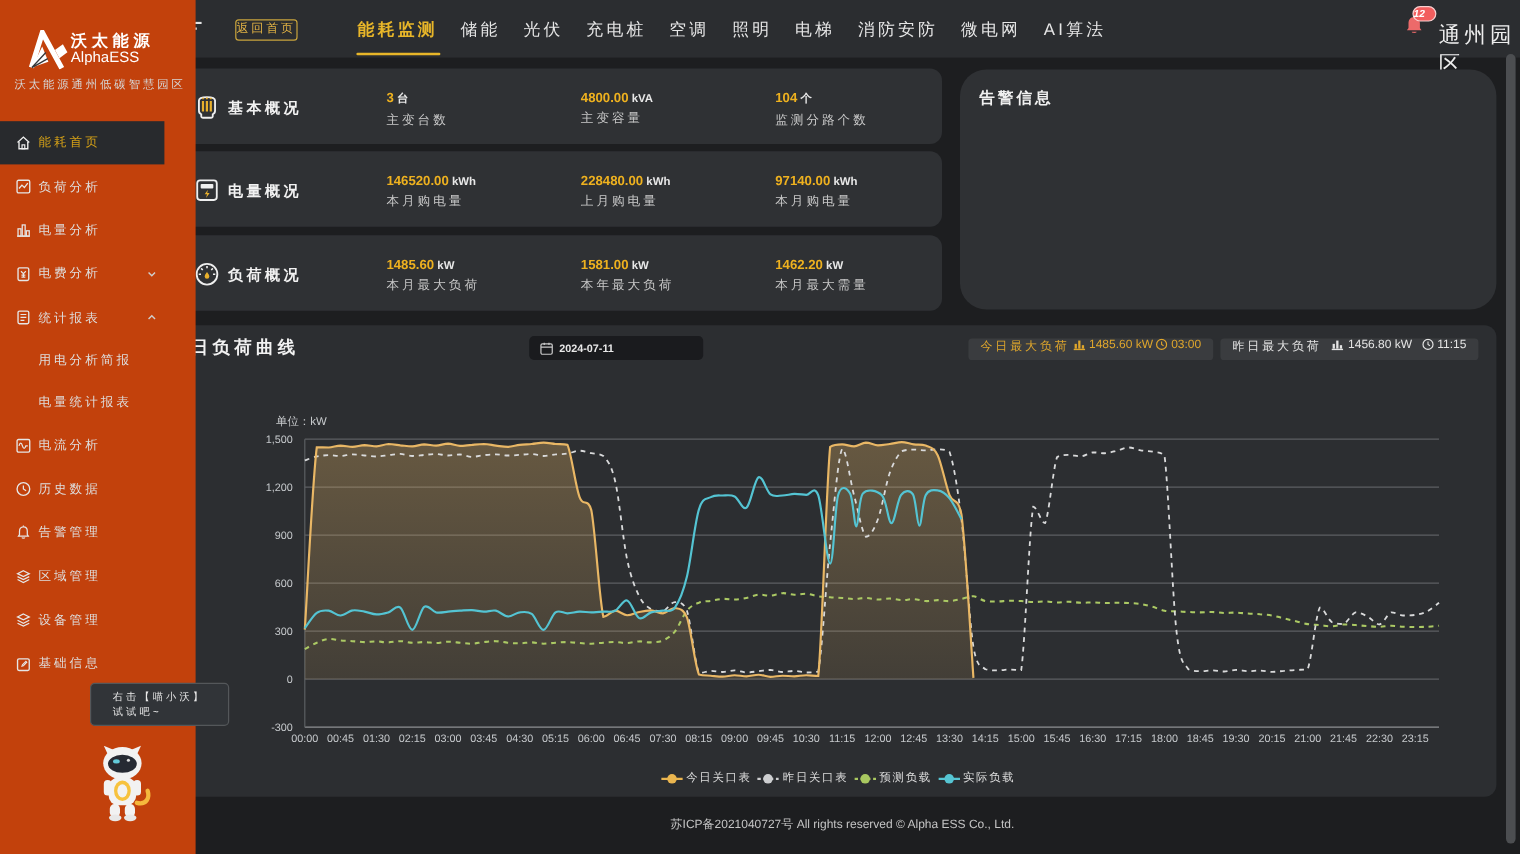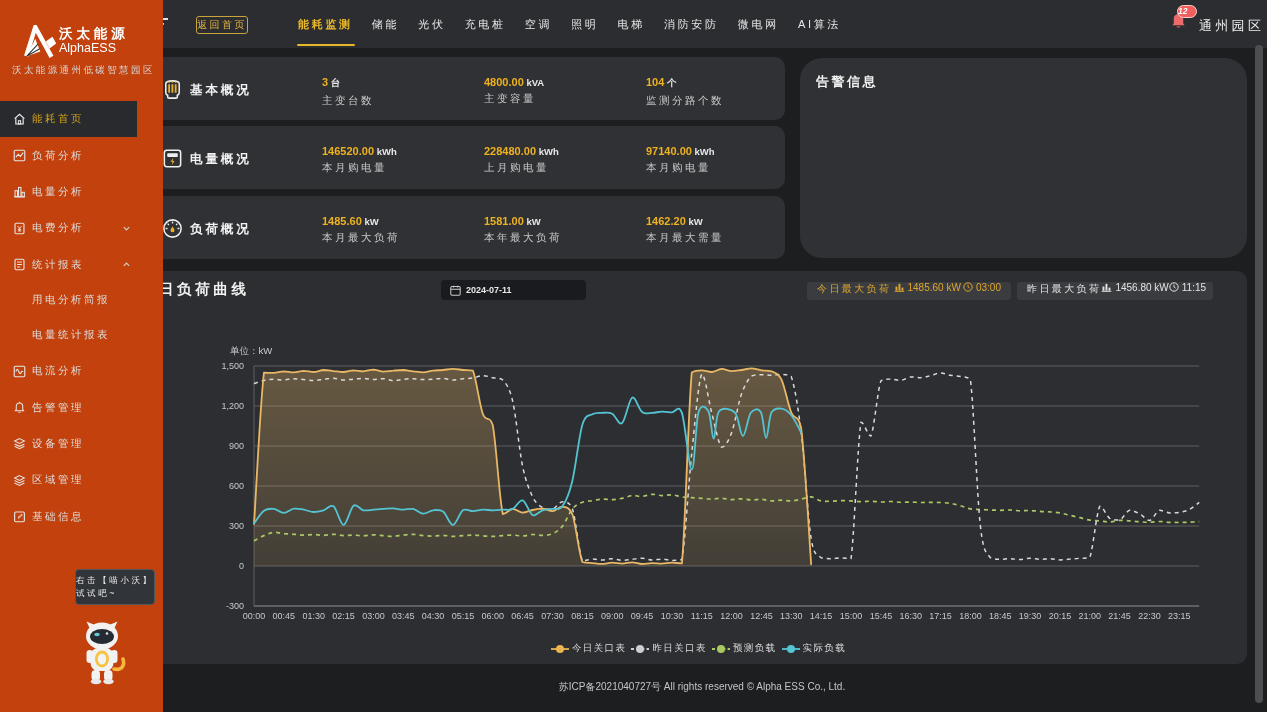--- a/index.html
+++ b/index.html
@@ -4,21 +4,21 @@
 * { margin:0; padding:0; box-sizing:border-box; }
 body { width:1267px; height:712px; background:#1d1e20; font-family:"Liberation Sans",sans-serif; overflow:hidden; position:relative; }
 #sidebar { position:absolute; left:0; top:0; width:163px; height:712px; background:#c2410c; z-index:5; }
 #topbar { position:absolute; left:137px; top:0; width:1130px; height:48px; background:#2b2d30; }
 .mi { height:36.4px; display:flex; align-items:center; padding-left:13px; font-size:10.5px; letter-spacing:2.5px; }
 .mi svg { margin-right:6px; flex:none; }
 .mi.sub { height:35px; padding-left:32px; font-size:10.5px; }
 .mi.active { background:#282a2d; }
 .chev { margin-left:auto; margin-right:17px; }
 #menu { position:absolute; top:101px; left:0; width:137px; }
-.nav-item { display:inline-block; font-size:11px; letter-spacing:2.7px; color:#e6e6e6; margin-right:19px; position:relative; line-height:48px; vertical-align:top; white-space:nowrap; }
+.nav-item { display:inline-block; font-size:14px; letter-spacing:2.7px; color:#e6e6e6; margin-right:19px; position:relative; line-height:48px; vertical-align:top; white-space:nowrap; }
 .active-nav { color:#e8b629; font-weight:bold; }
 .underline { position:absolute; left:-1px; right:-2px; bottom:2px; height:2.5px; background:#e8b629; border-radius:1px; }
 .scard { position:absolute; left:150px; width:635px; height:63px; background:#2f3134; border-radius:10px; }
 .cico { position:absolute; left:11px; top:21px; }
 .ctitle { position:absolute; left:40px; top:25px; font-size:12.5px; font-weight:bold; color:#f2f2f2; letter-spacing:2.9px; }
 .ccol { position:absolute; top:19px; }
 .cval { font-size:11px; font-weight:bold; color:#eeb11f; }
 .cunit { font-size:9.5px; color:#e8e8e8; }
 .clab { font-size:10.5px; color:#c9c9c9; margin-top:4px; letter-spacing:2.5px; }
 #alarmcard { position:absolute; left:800px; top:58px; width:447px; height:200px; background:#2f3134; border-radius:22px; }
@@ -28,28 +28,28 @@
 #legend { position:absolute; left:0; top:371px; width:1097px; display:flex; justify-content:center; }
 .litem { display:flex; align-items:center; margin:0 2.5px; font-size:9.5px; letter-spacing:1.4px; color:#dcdcdc; }
 .litem svg { margin-right:3px; }
 </style></head>
 <body>
 
 <div id="topbar">
   <svg style="position:absolute;left:15px;top:18px" width="17" height="12" viewBox="0 0 17 12">
       <path d="M0 1 H16 M0 5.8 H12 M0 10.6 H8.5" stroke="#e4e4e4" stroke-width="1.8"></path>
     </svg>
-  <div style="position:absolute;left:59px;top:16px;width:52px;height:18px;border:1px solid #c9a43c;border-radius:3px;color:#e3b344;font-size:10px;letter-spacing:2.4px;text-align:center;line-height:16px;">返回首页</div>
+  <div style="position:absolute;left:59px;top:16px;width:52px;height:18px;border:1px solid #c9a43c;border-radius:3px;color:#e3b344;font-size:10px;letter-spacing:2.4px;line-height:16px;">返回首页</div>
   <div style="position:absolute;left:161px;top:0;white-space:nowrap;"><div class="nav-item active-nav">能耗监测<div class="underline"></div></div><div class="nav-item">储能</div><div class="nav-item">光伏</div><div class="nav-item">充电桩</div><div class="nav-item">空调</div><div class="nav-item">照明</div><div class="nav-item">电梯</div><div class="nav-item">消防安防</div><div class="nav-item">微电网</div><div class="nav-item">AI算法</div></div>
   <div style="position:absolute;left:1032px;top:12px"><svg width="19" height="19" viewBox="0 0 20 20">
 <path d="M10 2.2 C6.6 2.2 5 4.8 5 7.6 V12 L3.6 14 H16.4 L15 12 V7.6 C15 4.8 13.4 2.2 10 2.2 Z" fill="#ec6a6a"></path>
 <path d="M7.8 15.2 C8 16.6 12 16.6 12.2 15.2 Z" fill="#ec6a6a"></path>
 </svg></div>
   <div style="position:absolute;left:1040px;top:5px;background:#f25e5e;border:1.5px solid #f8d0d0;border-radius:8px;min-width:20px;height:13px;color:#fff;font-size:8.5px;font-weight:bold;text-align:left;line-height:10px;font-style:italic;">12</div>
-  <div style="position:absolute;left:1062px;top:17px;font-size:13px;letter-spacing:3.3px;color:#ededed;">通州园区</div>
+  <div style="position:absolute;left:1062px;top:17px;font-size:18px;letter-spacing:3.3px;color:#ededed;">通州园区</div>
 </div>
 
 <div id="sidebar">
   <div style="position:absolute;left:24px;top:25px"><svg width="34" height="33" viewBox="0 0 34 33">
 <path d="M2.2 31.2 L11.3 2.2 L27.5 31.9" fill="none" stroke="#fff" stroke-width="4.4" stroke-linejoin="miter" stroke-miterlimit="6"></path>
 <polygon points="2.6,31.3 11.2,13.8 16.3,26.4" fill="#fff"></polygon>
 <path d="M2.6 31.3 L14.2 18.8 M2.6 31.3 L15.8 23.8" stroke="#35383b" stroke-width="1.1"></path>
 <polygon points="21.8,16.6 28.4,11.8 32.2,18.6 25.5,23.5" fill="#fff"></polygon>
 </svg></div>
   <div style="position:absolute;left:59px;top:25px;color:#fff;font-size:13.5px;font-weight:bold;letter-spacing:3.9px;">沃太能源</div>
@@ -108,49 +108,56 @@
       </div>
 <div class="mi">
         <svg width="13" height="13" viewBox="0 0 16 16">
           <rect x="1.5" y="1.5" width="13" height="13" rx="1.5" fill="none" stroke="#e6e6e6" stroke-width="1.4"></rect>
           <path d="M3.5 8 C4.5 4.5 6 4.5 7 8 C8 11.5 9.5 11.5 10.5 8 H12.5" fill="none" stroke="#e6e6e6" stroke-width="1.3"></path>
         </svg>
         <span style="color:#dedede">电流分析</span>
       </div>
 <div class="mi">
         <svg width="13" height="13" viewBox="0 0 16 16">
+          <circle cx="8" cy="8" r="6.5" fill="none" stroke="#e6e6e6" stroke-width="1.4"></circle>
+          <path d="M8 4.5 V8 L10.8 9.8" fill="none" stroke="#e6e6e6" stroke-width="1.3"></path>
+        </svg>
+        <span style="color:#dedede">历史数据</span>
+      </div>
+<div class="mi">
+        <svg width="13" height="13" viewBox="0 0 16 16">
           <path d="M8 2.5 C5.2 2.5 4 4.6 4 7 V10.5 L3 12 H13 L12 10.5 V7 C12 4.6 10.8 2.5 8 2.5 Z" fill="none" stroke="#e6e6e6" stroke-width="1.3"></path>
           <path d="M6.5 13.5 C6.8 14.3 9.2 14.3 9.5 13.5" stroke="#e6e6e6" stroke-width="1.2" fill="none"></path>
           <path d="M8 1 V2.5" stroke="#e6e6e6" stroke-width="1.2"></path>
         </svg>
         <span style="color:#dedede">告警管理</span>
       </div>
 <div class="mi">
         <svg width="13" height="13" viewBox="0 0 16 16">
           <path d="M8 2 L14 5 L8 8 L2 5 Z" fill="none" stroke="#e6e6e6" stroke-width="1.3"></path>
+          <path d="M2 8 L8 11 L14 8 M2 11 L8 14 L14 11" fill="none" stroke="#e6e6e6" stroke-width="1.3"></path>
+        </svg>
+        <span style="color:#dedede">区域管理</span>
+      </div>
+<div class="mi">
+        <svg width="13" height="13" viewBox="0 0 16 16">
+          <path d="M8 2 L14 5 L8 8 L2 5 Z" fill="none" stroke="#e6e6e6" stroke-width="1.3"></path>
           <path d="M2 8.5 L8 11.5 L14 8.5 M2 11.5 L8 14.5 L14 11.5" fill="none" stroke="#e6e6e6" stroke-width="1.3"></path>
         </svg>
         <span style="color:#dedede">设备管理</span>
-      </div>
-<div class="mi">
-        <svg width="13" height="13" viewBox="0 0 16 16">
-          <path d="M8 2 L14 5 L8 8 L2 5 Z" fill="none" stroke="#e6e6e6" stroke-width="1.3"></path>
-          <path d="M2 8 L8 11 L14 8 M2 11 L8 14 L14 11" fill="none" stroke="#e6e6e6" stroke-width="1.3"></path>
-        </svg>
-        <span style="color:#dedede">区域管理</span>
       </div>
 <div class="mi">
         <svg width="13" height="13" viewBox="0 0 16 16">
           <rect x="2" y="2.5" width="12" height="12" rx="1.5" fill="none" stroke="#e6e6e6" stroke-width="1.4"></rect>
           <path d="M10.5 5 L7 8.5 L6.5 10 L8 9.5 L11.5 6 Z" fill="none" stroke="#e6e6e6" stroke-width="1.1"></path>
         </svg>
         <span style="color:#dedede">基础信息</span>
       </div>
     </div>
-  <div style="position:absolute;left:75px;top:569px;background:#313438;border:1px solid #54575a;border-radius:4px;padding:4px 0;font-size:8.5px;letter-spacing:2.6px;color:#e9e9e9;line-height:13px;z-index:9;white-space:nowrap;">右击【喵小沃】<br>试试吧~</div>
+  <div style="position:absolute;left:75px;top:569px;background:#313438;border:1px solid #54575a;border-radius:4px;padding:4px 18px;font-size:8.5px;letter-spacing:2.6px;color:#e9e9e9;line-height:13px;z-index:9;white-space:nowrap;">右击【喵小沃】<br>试试吧~</div>
   <div style="position:absolute;left:75px;top:619px;"><svg width="54" height="66" viewBox="0 0 54 66">
 <path d="M15 10 L11.5 2.5 L21 6.5 Z" fill="#f2f2f2"></path>
 <path d="M39 10 L42.5 2.5 L33 6.5 Z" fill="#f2f2f2"></path>
 <ellipse cx="27" cy="17" rx="16" ry="13.5" fill="#f2f2f2"></ellipse>
 <ellipse cx="27" cy="17.5" rx="12" ry="7.5" fill="#262a33"></ellipse>
 <ellipse cx="22" cy="15.5" rx="2.8" ry="1.8" fill="#6adcEC" opacity="0.9"></ellipse>
 <circle cx="32" cy="14.5" r="1.3" fill="#fff" opacity="0.85"></circle>
 <rect x="15.5" y="29" width="23" height="23" rx="8" fill="#f2f2f2"></rect>
 <ellipse cx="27" cy="40" rx="7" ry="8.5" fill="#f7c23e"></ellipse>
 <ellipse cx="27" cy="40" rx="4.2" ry="5.5" fill="#f2f2f2"></ellipse>
@@ -243,21 +250,21 @@
           <path d="M0.8 10.2 H11.2" stroke="#dfa62c" stroke-width="1.2"></path>
           <rect x="1.6" y="5" width="2.1" height="4.4" fill="#dfa62c"></rect>
           <rect x="4.9" y="2" width="2.1" height="7.4" fill="#dfa62c"></rect>
           <rect x="8.2" y="6.2" width="2.1" height="3.2" fill="#dfa62c"></rect>
         </svg>1485.60 kW</span>
       <span><svg width="10" height="10" viewBox="0 0 12 12" style="margin-right:3px">
           <circle cx="6" cy="6" r="5" fill="none" stroke="#dfa62c" stroke-width="1.2"></circle>
           <path d="M6 3.2 V6 L8 7.4" fill="none" stroke="#dfa62c" stroke-width="1.1"></path>
         </svg>03:00</span>
     </div>
-  <div class="badge" style="left:867px;width:196px;color:#e4e4e4">
+  <div class="badge" style="left:867px;width:215px;color:#e4e4e4">
 <span style="letter-spacing:2.4px">昨日最大负荷</span>
       <span><svg width="11" height="10" viewBox="0 0 12 11" style="margin-right:3px">
           <path d="M0.8 10.2 H11.2" stroke="#e4e4e4" stroke-width="1.2"></path>
           <rect x="1.6" y="5" width="2.1" height="4.4" fill="#e4e4e4"></rect>
           <rect x="4.9" y="2" width="2.1" height="7.4" fill="#e4e4e4"></rect>
           <rect x="8.2" y="6.2" width="2.1" height="3.2" fill="#e4e4e4"></rect>
         </svg>1456.80 kW</span>
       <span><svg width="10" height="10" viewBox="0 0 12 12" style="margin-right:3px">
           <circle cx="6" cy="6" r="5" fill="none" stroke="#e4e4e4" stroke-width="1.2"></circle>
           <path d="M6 3.2 V6 L8 7.4" fill="none" stroke="#e4e4e4" stroke-width="1.1"></path>

